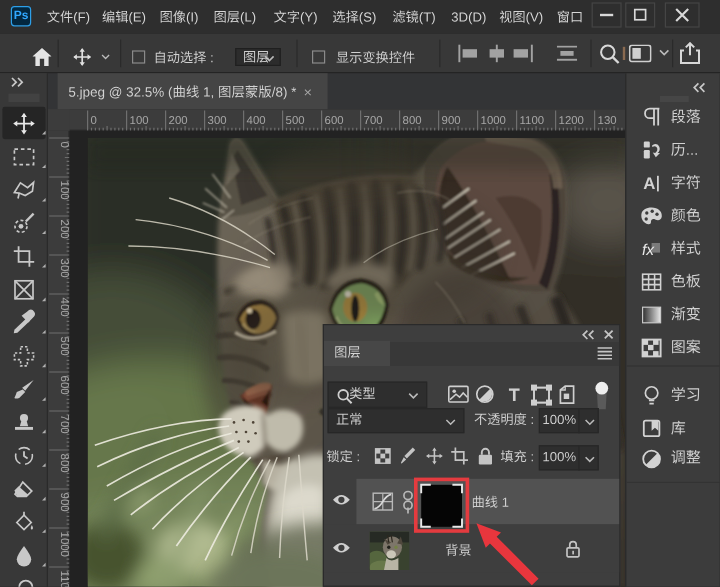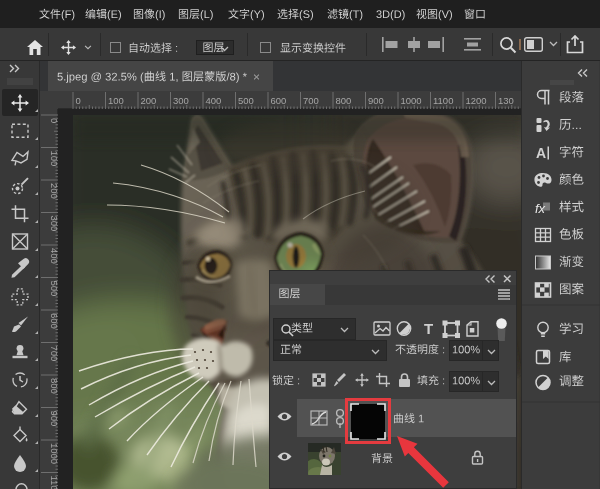--- a/index.html
+++ b/index.html
@@ -34,20 +34,31 @@
 #layers { left:269px; top:270px; width:248px; height:219px; background:#3e3e3e; border:1px solid #2a2a2a; }
 #lp-tabrow { position:absolute; left:0; top:14px; width:246px; height:20px; background:#383838; }
 .lp-drop { position:absolute; background:#2e2e2e; border:1px solid #272727; color:#d4d4d4; font-size:12px; }
 #lrow1 { position:absolute; left:27px; top:128px; width:219px; height:38px; background:#525252; }
 #lrow2 { position:absolute; left:0px; top:166px; width:246px; height:40px; background:#3e3e3e; }
 </style>
 </head>
 <body>
 <div id="app">
 
+  <div class="abs" id="menubar">
+    <div id="pslogo">Ps</div>
+    <svg class="abs" style="left:492px; top:0" width="108" height="26" viewBox="0 0 108 26">
+      <rect x="1.5" y="2.5" width="24" height="20" fill="none" stroke="#454545"></rect>
+      <rect x="29.5" y="2.5" width="24" height="20" fill="none" stroke="#454545"></rect>
+      <rect x="62.5" y="2.5" width="28" height="20" fill="none" stroke="#454545"></rect>
+      <rect x="8" y="11.5" width="11" height="2" fill="#d8d8d8"></rect>
+      <rect x="37" y="8" width="9" height="8.5" fill="none" stroke="#d8d8d8" stroke-width="1.4"></rect>
+      <path d="M71.5 7.5 L81.5 17.5 M81.5 7.5 L71.5 17.5" stroke="#d8d8d8" stroke-width="1.8"></path>
+    </svg>
+  </div>
 
   <div class="abs" id="optbar">
 
     <svg class="abs" style="left:27px; top:12px" width="16" height="15" viewBox="0 0 16 15">
       <path d="M8 0 L16 7 L13.5 7 L13.5 15 L9.8 15 L9.8 9 L6.2 9 L6.2 15 L2.5 15 L2.5 7 L0 7 Z" fill="#e4e4e4"></path>
     </svg>
     <div class="optsep" style="left:48px"></div>
     <div class="optsep" style="left:100px"></div>
 
     <svg class="abs" style="left:61px; top:12px" width="15" height="15" viewBox="0 0 17 17">

